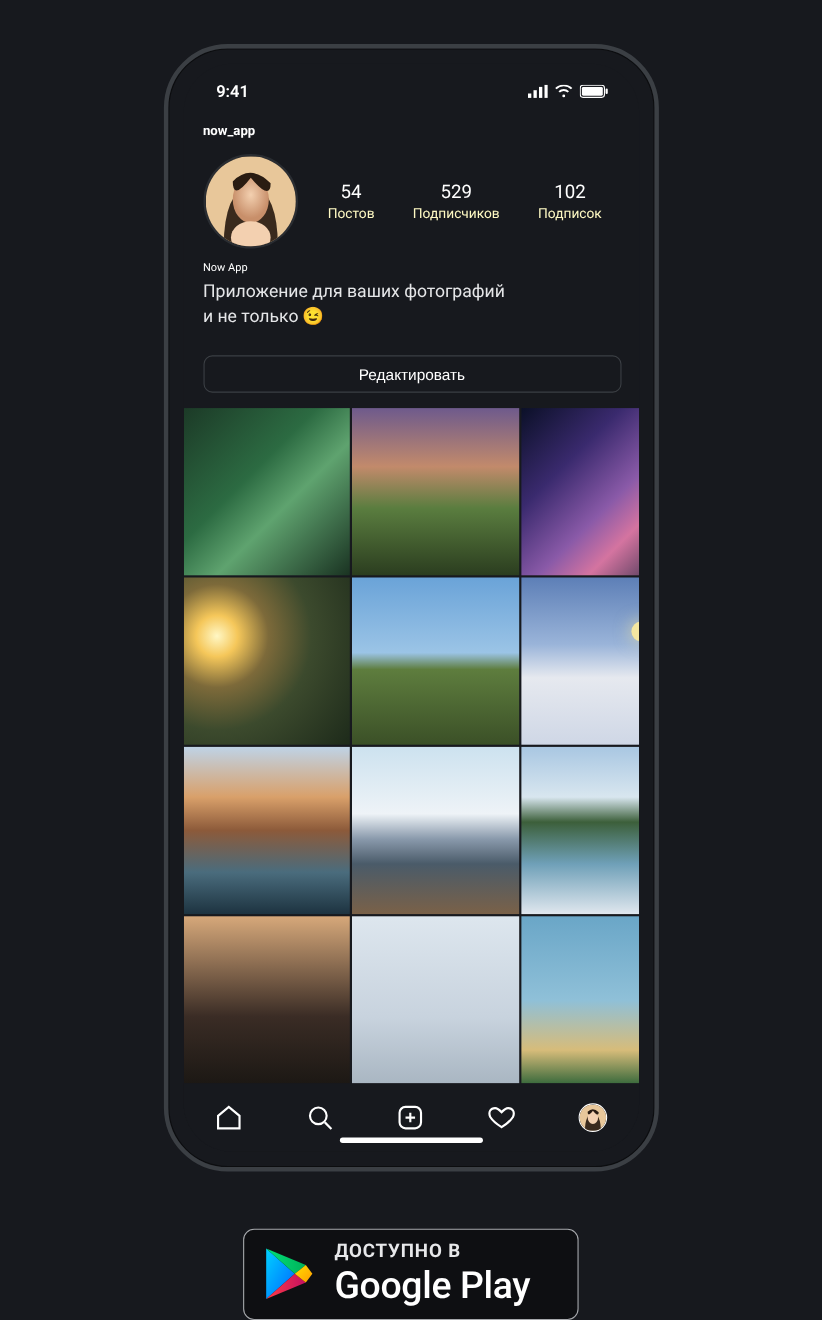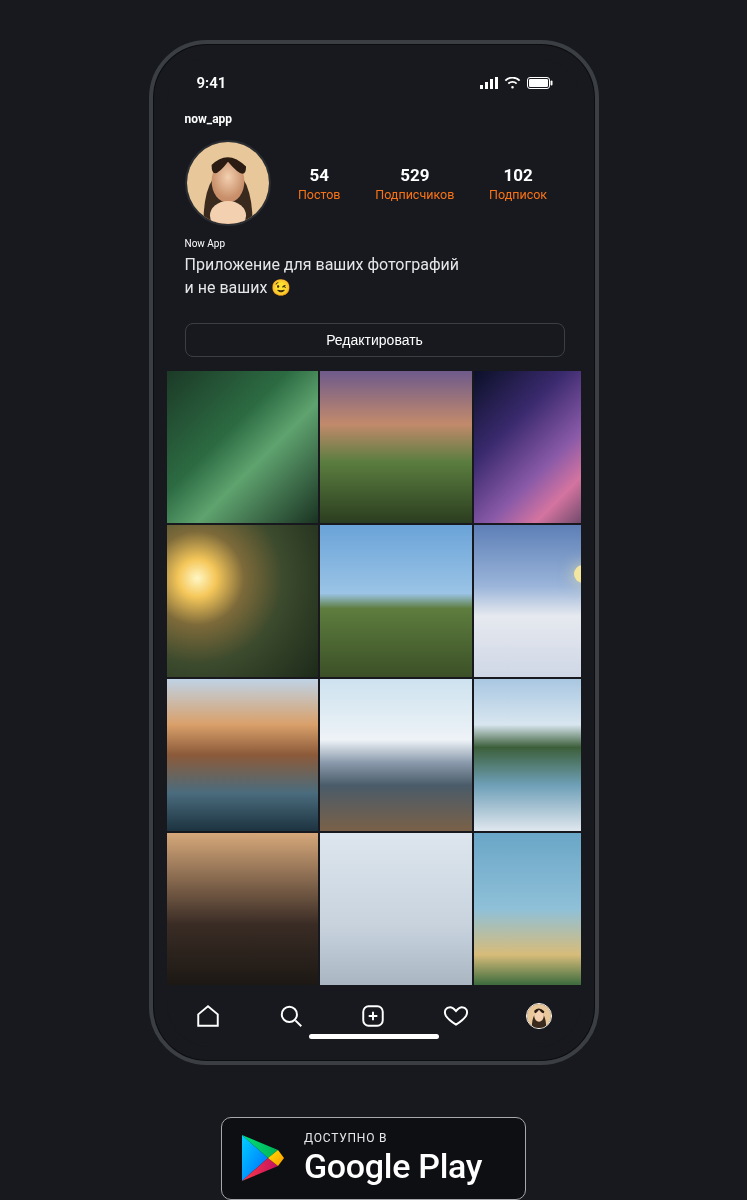--- a/index.html
+++ b/index.html
@@ -60,22 +60,22 @@
     border: 2px solid #2a2d32;
   }
   .avatar-lg svg { width:100%; height:100%; display:block; }
   .stats {
     flex: 1;
     display: flex;
     justify-content: space-around;
     text-align: center;
     font-size: 13px;
   }
-  .stat .num { font-size: 17px; font-weight: 700; display:block; margin-bottom:2px;}
-  .stat .lbl { font-size: 12.5px; color:#f97316;}
+  .stat .num { font-size: 17px; font-weight: 400; display:block; margin-bottom:2px;}
+  .stat .lbl { font-size: 12.5px; color:#fef9c3;}
   .bio-name { font-weight: 400; font-size: 10px; margin-bottom: 4px;}
   .bio-text { font-size: 16px; line-height: 1.45; color:#e5e6e8;}
   .edit-btn {
     margin-top: 24px;
     width: 100%;
     height: 34px;
     border: 1px solid #3b3f44;
     border-radius: 8px;
     background: transparent;
     color: #fff;
@@ -115,21 +115,21 @@
     height: 90px;
     border: 1.5px solid #a6a8ac;
     border-radius: 10px;
     display: flex;
     align-items: center;
     padding: 0 18px;
     gap: 18px;
     cursor:pointer;
     background:#0e0f12;
   }
-  .play-text-sm { font-size: 12px; letter-spacing: 0.8px; color:#e7e8ea; margin-bottom:1px;}
+  .play-text-sm { font-size: 17px; letter-spacing: 0.8px; color:#e7e8ea; margin-bottom:1px;font-weight:bold;}
   .play-text-lg { font-size: 34px; font-weight: 500; color:#fff; letter-spacing:-0.3px;}
   
   .t0{background:linear-gradient(135deg,#1c3a27 0%,#2c6b42 40%,#5fa36f 60%,#1a3322 100%);}
   .t1{background:linear-gradient(180deg,#6e5a8c 0%,#c28a6b 35%,#5a7d3f 60%,#2b3d1f 100%);}
   .t2{background:linear-gradient(135deg,#0b1028 0%,#3a2a6e 30%,#8a5aa8 55%,#d474a0 70%,#122239 100%);}
   .t3{background:radial-gradient(circle at 20% 35%,#fff7c4 0%,#f5c75a 12%,#7d6a3a 30%,#3c4a2d 55%,#1d2a1a 100%);}
   .t4{background:linear-gradient(180deg,#6aa3d8 0%,#9bc4e6 45%,#5e7d3e 55%,#3b5027 100%);}
   .t5{background:linear-gradient(180deg,#5d7fb7 0%,#9ab4d9 40%,#e6e9ef 60%,#cfd7e6 100%);}
   .t5::after{content:"";display:block;width:18px;height:18px;border-radius:50%;background:#f3e6a0;box-shadow:0 0 14px 2px #f3e6a080;margin:40px 0 0 100px;}
   .t6{background:linear-gradient(180deg,#bfd3e6 0%,#d9a06a 30%,#8c5a3a 50%,#4a6c7d 75%,#1d3340 100%);}
@@ -195,21 +195,21 @@
           </div>
           <div class="stat">
             <span class="num">102</span>
             <span class="lbl">Подписок</span>
           </div>
         </div>
       </div>
 
       <div class="bio-name">Now App</div>
       <div class="bio-text">Приложение для ваших фотографий</div>
-      <div class="bio-text">и не ваших 😉</div>
+      <div class="bio-text">и не только 😉</div>
 
       <button class="edit-btn">Редактировать</button>
     </div>
 
     <div class="grid">
       <div class="tile t0"></div>
       <div class="tile t1"></div>
       <div class="tile t2"></div>
       <div class="tile t3"></div>
       <div class="tile t4"></div>

